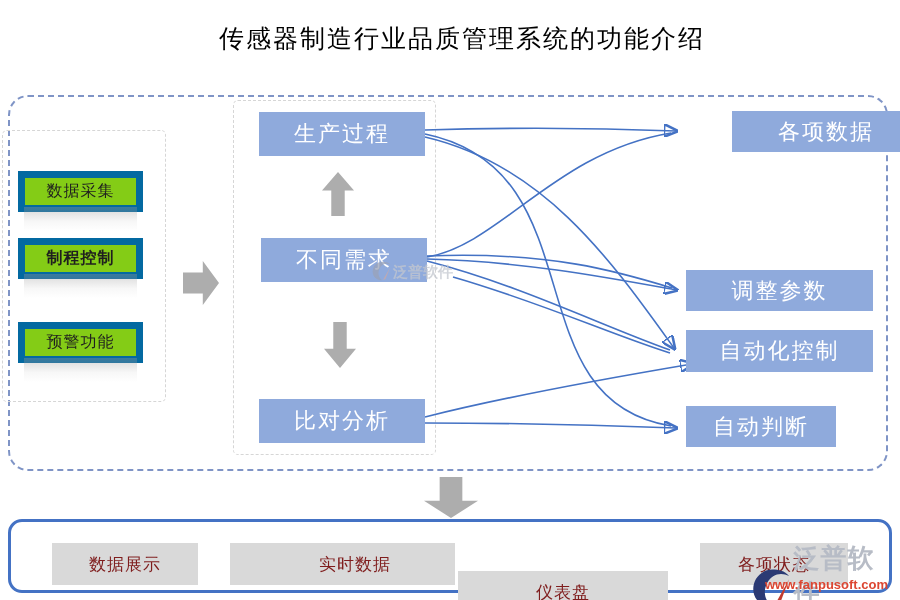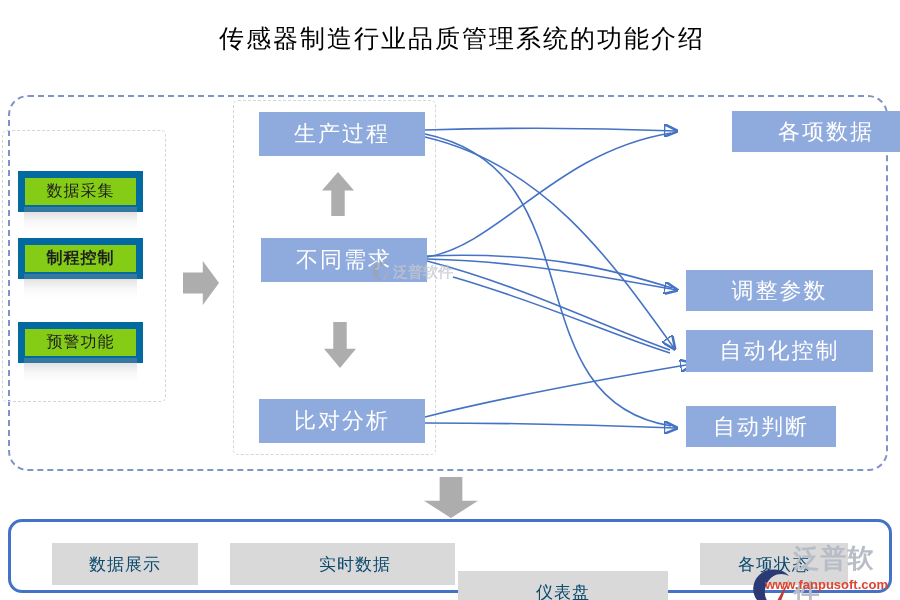--- a/index.html
+++ b/index.html
@@ -40,21 +40,21 @@
   .gray-box::after{ 
     content:"";position:absolute;left:-1px;right:-1px;top:calc(100% + 2px);height:24px;
     background:linear-gradient(to bottom,rgba(150,150,150,.38),rgba(190,190,190,.12) 60%,rgba(255,255,255,0));
   }
   .blue-box{
     background:#8FAADC;display:flex;align-items:center;justify-content:center;
     font-size:22px;color:#ffffff;letter-spacing:2px;
   }
   .flat-gray{
     background:#D9D9D9;display:flex;align-items:center;justify-content:center;
-    font-size:17px;color:#0c4a6e;letter-spacing:1px;
+    font-size:17px;color:#7f1d1d;letter-spacing:1px;
   }
 
   
   .barrow{background:#adadad;filter:drop-shadow(1px 2px 2px rgba(120,140,190,.45));}
   .arrow-right{clip-path:polygon(0 26%,55% 26%,55% 0,100% 50%,55% 100%,55% 74%,0 74%);}
   .arrow-up{clip-path:polygon(50% 0,100% 42%,71% 42%,71% 100%,29% 100%,29% 42%,0 42%);}
   .arrow-down{clip-path:polygon(29% 0,71% 0,71% 58%,100% 58%,50% 100%,0 58%,29% 58%);}
 
   
   .wires{left:0;top:0;width:900px;height:600px;pointer-events:none;}

